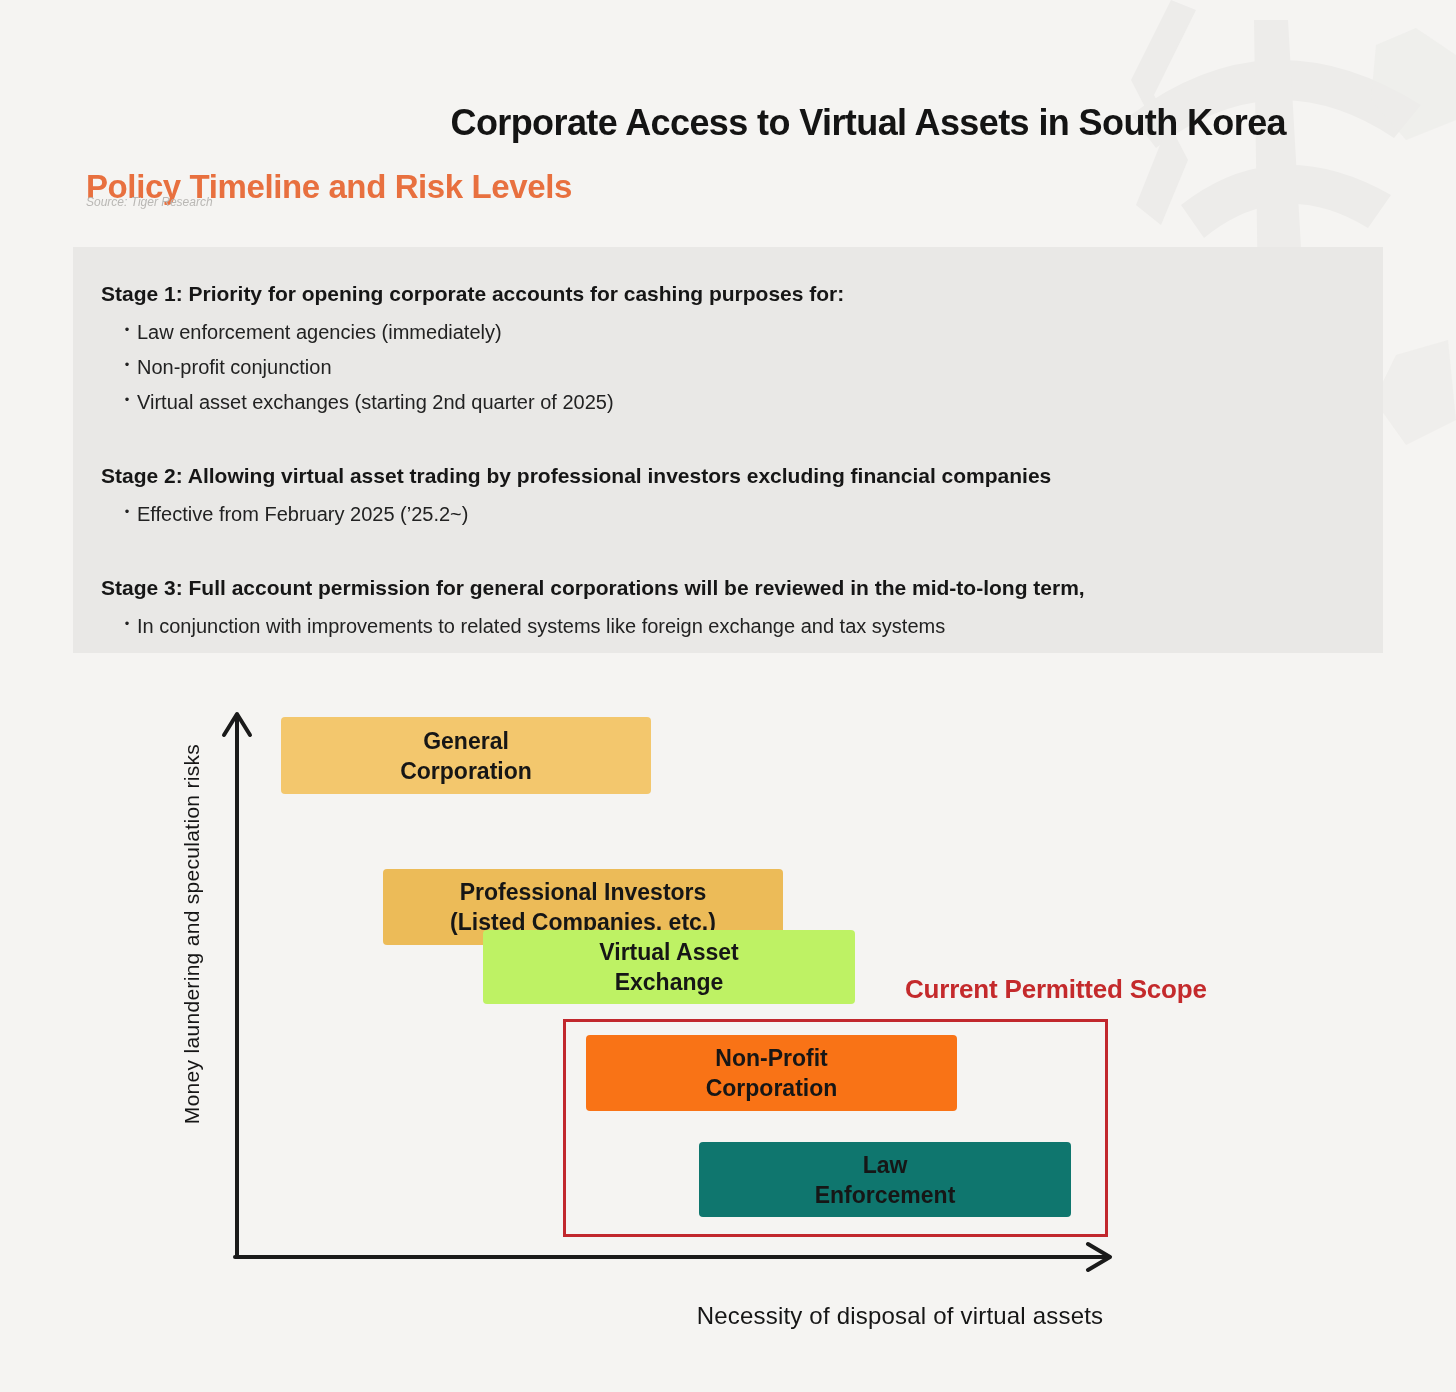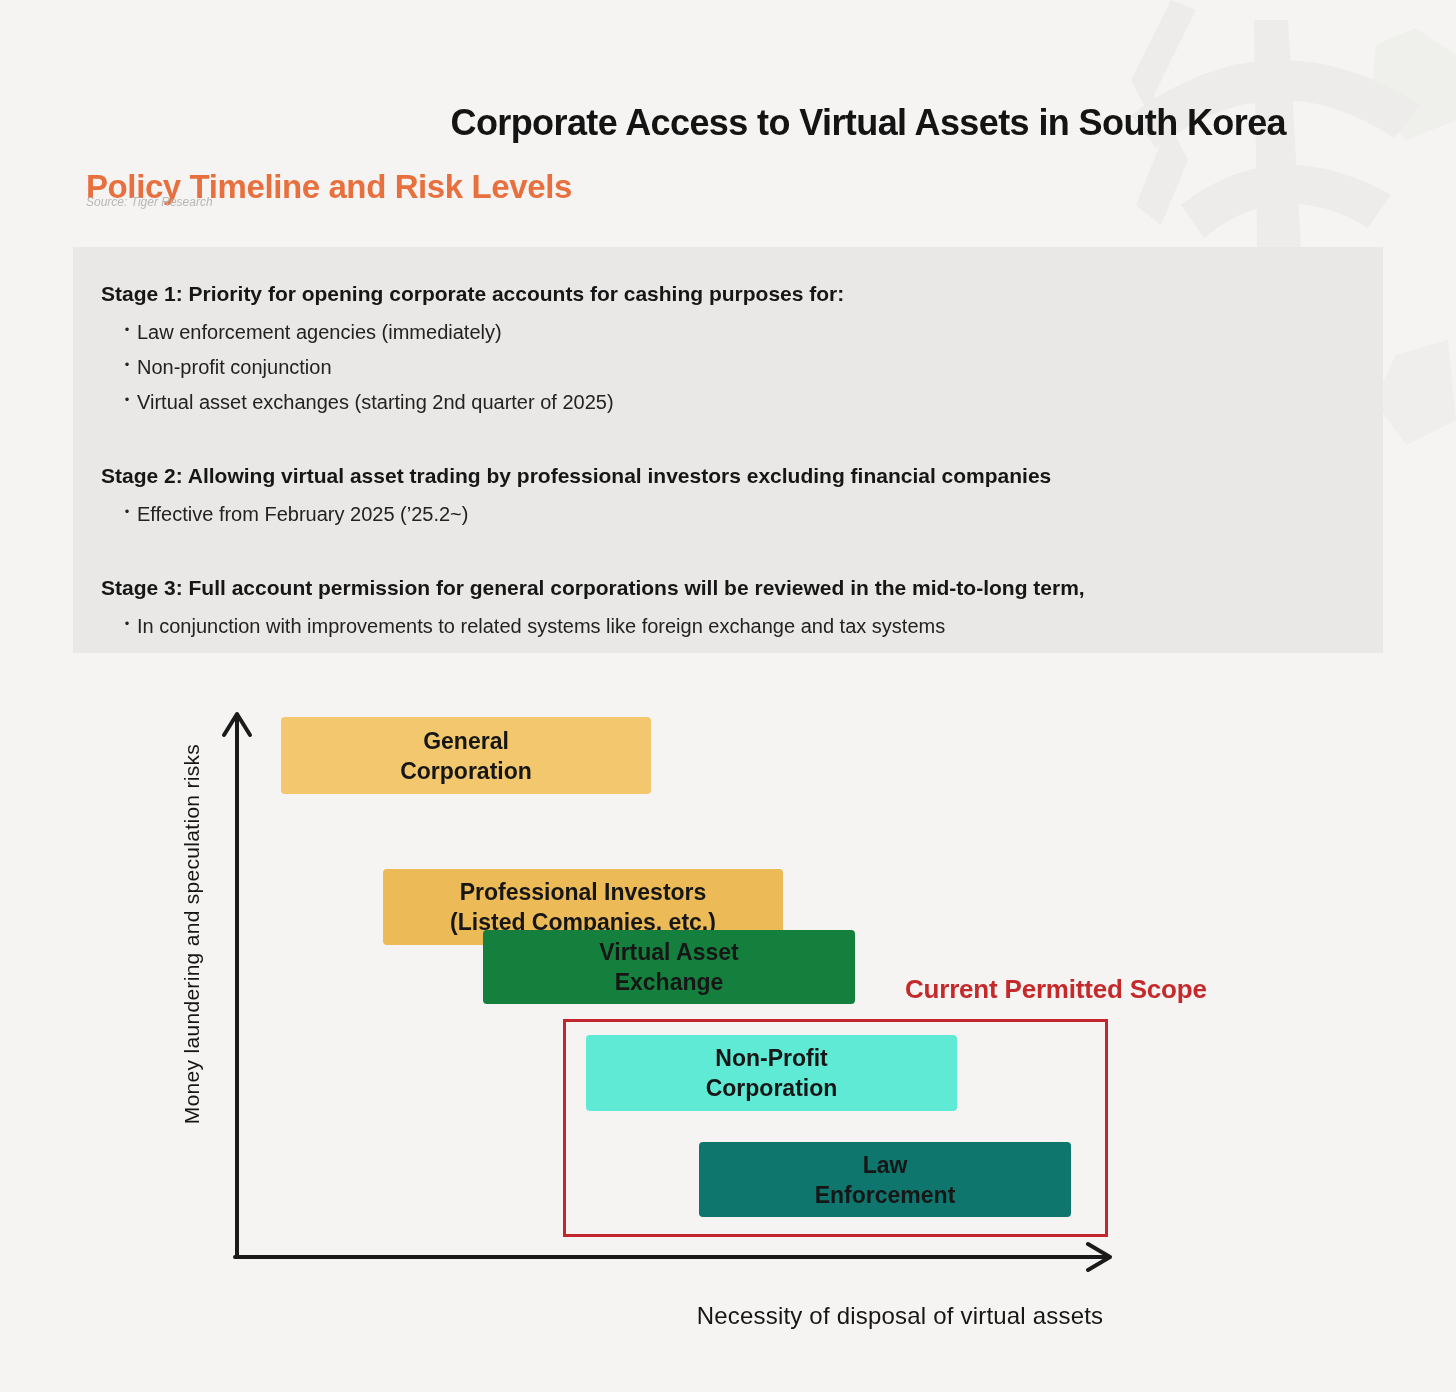--- a/index.html
+++ b/index.html
@@ -113,25 +113,25 @@
   <div class="scope-label">Current Permitted Scope</div>
 
   <div class="risk-box box-general" style="background: rgb(243, 199, 109);">
     <span>General</span>
     <span>Corporation</span>
   </div>
   <div class="risk-box box-professional" style="background: rgb(236, 187, 88);">
     <span>Professional Investors</span>
     <span>(Listed Companies, etc.)</span>
   </div>
-  <div class="risk-box box-vae" style="background: #15803d; justify-content: center;">
+  <div class="risk-box box-vae" style="background: #bef264; justify-content: center;">
     <span>Virtual Asset</span>
     <span>Exchange</span>
   </div>
-  <div class="risk-box box-nonprofit" style="background: #5eead4;">
+  <div class="risk-box box-nonprofit" style="background: #f97316;">
     <span>Non-Profit</span>
     <span>Corporation</span>
   </div>
   <div class="risk-box box-law" style="background: #0f766e;">
     <span>Law</span>
     <span>Enforcement</span>
   </div>
 </div>
 
 </body></html>

